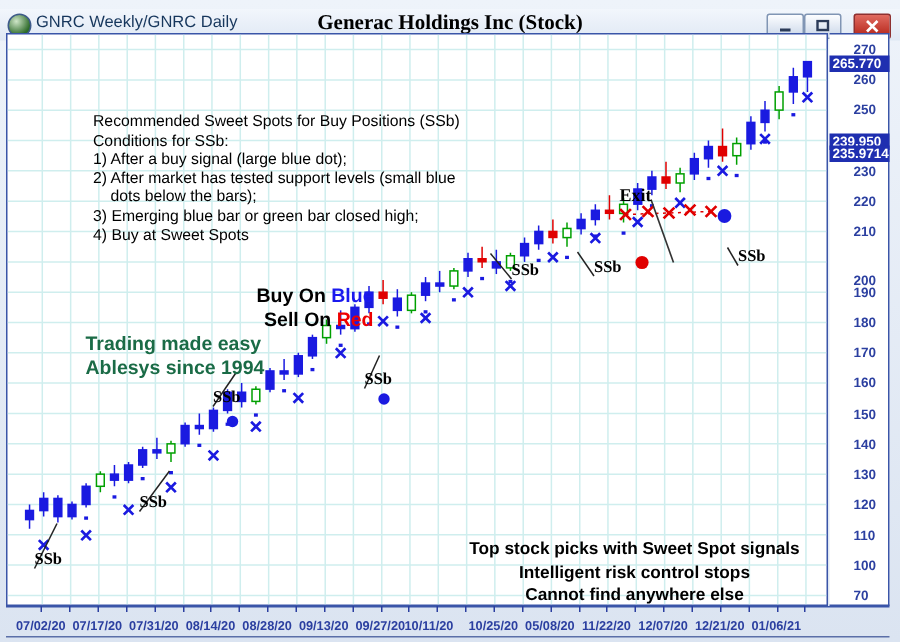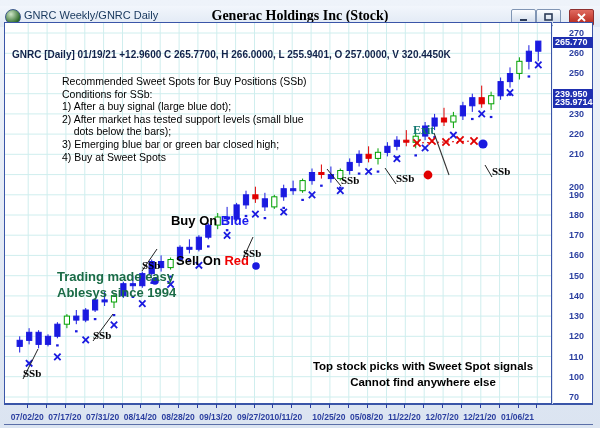--- a/index.html
+++ b/index.html
@@ -88,36 +88,36 @@
   #xbase{position:absolute;left:0;top:20px;width:589px;height:1px;background:#5b6fa8;}
   
   #conditions{
     position:absolute;left:57px;top:52px;z-index:7;
     font-size:10.5px;color:#000;line-height:12.6px;white-space:pre;
   }
   #slogan{
     position:absolute;left:52px;top:166px;z-index:7;
     font-size:13px;font-weight:bold;line-height:16px;
   }
-  #slogan .l1,#slogan .l2{display:block;text-align:right;width:192px;margin-top:24px;}
+  #slogan .l1,#slogan .l2{display:block;text-align:right;width:192px;}
   #slogan .l3,#slogan .l4{display:block;text-align:left;color:#1a6b46;}
   .blue-w{color:#1a1aee;}
   .red-w{color:#ee0000;}
   #promo{
     position:absolute;left:276px;top:336px;width:284px;z-index:7;
     text-align:center;font-size:11.5px;font-weight:bold;color:#000;
     line-height:15.5px;
   }
   .ssb-lbl{
     position:absolute;z-index:7;font-family:"Liberation Serif",serif;
     font-size:11px;font-weight:bold;color:#000;
   }
   #exit-lbl{
     position:absolute;z-index:7;font-family:"Liberation Serif",serif;
-    font-size:12px;font-weight:bold;color:#0f766e;
+    font-size:12px;font-weight:bold;color:#000000;
   }
 </style>
 </head>
 <body>
 
 <div id="app">
 
   <div id="titlebar">
     <div id="app-icon"></div>
     <div id="win-title">GNRC Weekly/GNRC Daily</div>
@@ -369,39 +369,39 @@
         <line x1="429" y1="110" x2="444" y2="152" stroke="#333" stroke-width="1.1"></line>
         <line x1="18" y1="356" x2="33" y2="326" stroke="#222" stroke-width="1"></line>
         <line x1="88" y1="318" x2="108" y2="291" stroke="#222" stroke-width="1"></line>
         <line x1="137" y1="248" x2="152" y2="226" stroke="#222" stroke-width="1"></line>
         <line x1="238" y1="236" x2="248" y2="214" stroke="#222" stroke-width="1"></line>
         <line x1="336" y1="163" x2="322" y2="146" stroke="#222" stroke-width="1"></line>
         <line x1="391" y1="161" x2="380" y2="145" stroke="#222" stroke-width="1"></line>
         <line x1="487" y1="154" x2="480" y2="142" stroke="#222" stroke-width="1"></line>
       </svg>
 
-    <div id="quote">GNRC [Daily] 01/19/21  +12.9600 C 265.7700, H 266.0000, L 255.9401, O 257.0000, V 320.4450K</div>
 
     <div id="conditions">Recommended Sweet Spots for Buy Positions (SSb)
 Conditions for SSb:
 1) After a buy signal (large blue dot);
 2) After market has tested support levels (small blue
     dots below the bars);
 3) Emerging blue bar or green bar closed high;
 4) Buy at Sweet Spots</div>
 
     <div id="slogan">
       <span class="l1"><span>Buy On </span><span class="blue-w">Blue</span></span>
       <span class="l2"><span>Sell On </span><span class="red-w">Red</span></span>
       <span class="l3">Trading made easy</span>
       <span class="l4">Ablesys since 1994</span>
     </div>
 
     <div id="promo">
       <div>Top stock picks with Sweet Spot signals</div>
+      <div>Intelligent risk control stops</div>
       <div>Cannot find anywhere else</div>
 
     </div>
 
     <div id="exit-lbl" style="left:408px;top:100px;">Exit</div>
   <div class="ssb-lbl" style="left: 18px; top: 344px;">SSb</div>
       <div class="ssb-lbl" style="left: 88px; top: 306px;">SSb</div>
       <div class="ssb-lbl" style="left: 137px; top: 236px;">SSb</div>
       <div class="ssb-lbl" style="left: 238px; top: 224px;">SSb</div>
       <div class="ssb-lbl" style="left: 336px; top: 151px;">SSb</div>

